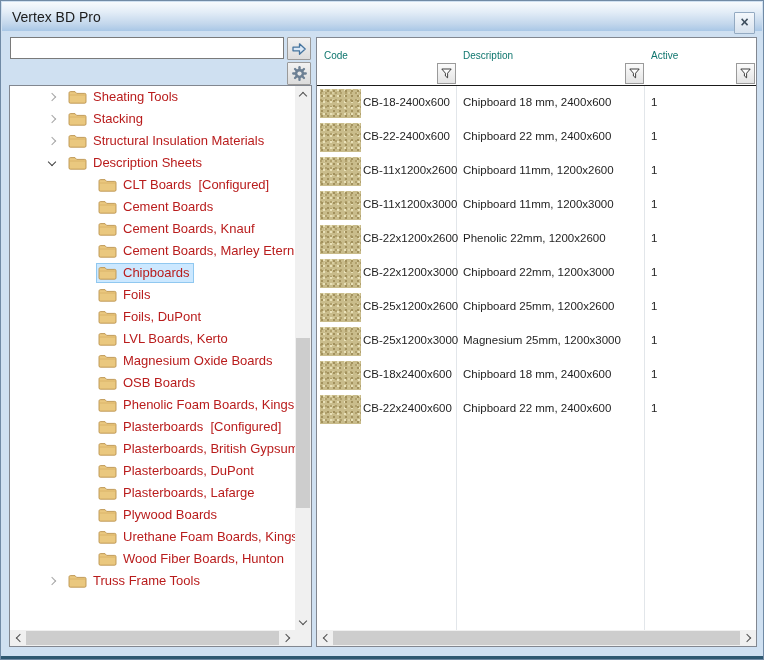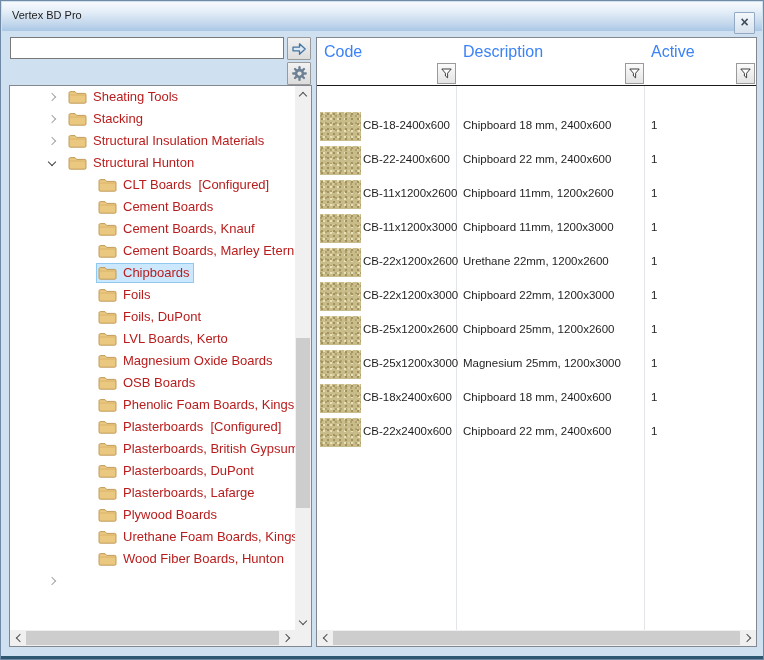--- a/index.html
+++ b/index.html
@@ -1,21 +1,21 @@
 <!DOCTYPE html>
 <html><head>
 <meta charset="utf-8">
 <style>
   html,body{margin:0;padding:0;background:#9a9a9a;font-family:"Liberation Sans",sans-serif;}
   *{box-sizing:border-box;}
   #window{position:relative;width:764px;height:660px;background:#cfe0f1;border:1px solid #708aa5;overflow:hidden;}
   
   .titlebar{position:absolute;left:1px;top:1px;right:1px;height:29px;
     background:linear-gradient(180deg,#f7fafd 0%,#e3edf7 35%,#c3d7ec 75%,#a9c7e6 100%);}
-  .title-text{position:absolute;left:10px;top:7px;font-size:11px;color:#1c1c1c;}
+  .title-text{position:absolute;left:10px;top:7px;font-size:14px;color:#1c1c1c;}
   .close-btn{position:absolute;right:7px;top:10px;width:21px;height:22px;
     background:linear-gradient(180deg,#f4f8fc,#d7e2ee);border:1px solid #93aac2;border-radius:1px;
     color:#3e4e5e;font-size:14px;font-weight:bold;line-height:19px;text-align:center;cursor:default;}
   .bottom-edge{position:absolute;left:0;right:0;bottom:0;height:3px;background:#2e5871;}
   
   .search-input{position:absolute;left:9px;top:36px;width:274px;height:22px;border:1px solid #7a7a7a;
     background:#fff;font-size:12px;padding:2px 4px;outline:none;}
   .tool-btn{position:absolute;left:286px;width:24px;height:23px;background:linear-gradient(180deg,#f2f2f2,#dcdcdc);
     border:1px solid #9a9a9a;border-radius:1px;display:flex;align-items:center;justify-content:center;padding:0;}
   .go-btn{top:36px;} .gear-btn{top:61px;}
@@ -42,25 +42,25 @@
   .sb-thumb{position:absolute;background:#cdcdcd;}
   .sb-arrow{position:absolute;width:16px;height:16px;background:#f0f0f0;}
   .sb-arrow::before{content:"";position:absolute;width:5px;height:5px;border:solid #505050;border-width:1.6px 1.6px 0 0;}
   .sb-up::before{left:5px;top:7px;transform:rotate(-45deg);}
   .sb-down::before{left:5px;top:4px;transform:rotate(135deg);}
   .sb-left::before{left:7px;top:5px;transform:rotate(-135deg);}
   .sb-right::before{left:4px;top:5px;transform:rotate(45deg);}
   .sb-corner{position:absolute;right:0;bottom:0;width:16px;height:16px;background:#f0f0f0;}
   
   .grid-header{position:absolute;left:0;top:0;right:0;height:48px;background:#fff;border-bottom:1px solid #1a1a1a;}
-  .col-label{position:absolute;top:5px;font-size:16px;color:#3b82f6;}
+  .col-label{position:absolute;top:12px;font-size:10px;color:#0f766e;}
   .filter-btn{position:absolute;top:25px;width:19px;height:21px;background:linear-gradient(180deg,#fbfbfb,#e4e4e4);
     border:1px solid #9a9a9a;display:flex;align-items:center;justify-content:center;padding:0;}
   .col-sep{position:absolute;top:0;bottom:16px;width:1px;background:#e2e6ea;}
-  .grid-body{position:absolute;left:0;top:49px;right:0;bottom:16px;overflow:hidden;margin-top:23px;}
+  .grid-body{position:absolute;left:0;top:49px;right:0;bottom:16px;overflow:hidden;}
   .trow{position:relative;height:34px;}
   .thumb{position:absolute;left:3px;top:2px;width:41px;height:29px;background:#c9bc8b;
     background-image:radial-gradient(circle at 2px 2px,#a2915d 0.8px,transparent 1.3px),
       radial-gradient(circle at 4px 1px,#e8e0b8 0.8px,transparent 1.3px),
       radial-gradient(circle at 1px 4px,#b0a06c 0.9px,transparent 1.4px),
       radial-gradient(circle at 5px 4px,#d8cda0 0.8px,transparent 1.3px);
     background-size:6px 5px,7px 6px,5px 7px,8px 7px;}
   .c-code,.c-desc,.c-active{position:absolute;top:9px;font-size:11.5px;color:#1f1f1f;white-space:nowrap;}
   .c-code{left:46px;} .c-desc{left:146px;} .c-active{left:334px;}
 </style>
@@ -131,21 +131,21 @@
             <span class="tlabel">Structural Insulation Materials</span>
           </span>
         </div>
         <div class="tree-item lvl1 expanded">
           <span class="chev"></span>
           <span class="row-inner">
             <svg class="folder" viewBox="0 0 19 14">
               <path d="M1 3.2 C1 2.2 1.6 1.6 2.4 1.6 H7 L8.6 3.4 H16.8 C17.6 3.4 18 3.9 18 4.7 V12 C18 12.8 17.5 13.2 16.7 13.2 H2.3 C1.5 13.2 1 12.7 1 11.9 Z" fill="#eac87f" stroke="#bb934f" stroke-width="0.9"></path>
               <path d="M1.2 5 H17.8" stroke="#d8ae65" stroke-width="0.8"></path>
             </svg>
-            <span class="tlabel">Structural Hunton</span>
+            <span class="tlabel">Description Sheets</span>
           </span>
         </div>
         <div class="tree-item lvl2">
           
           <span class="row-inner">
             <svg class="folder" viewBox="0 0 19 14">
               <path d="M1 3.2 C1 2.2 1.6 1.6 2.4 1.6 H7 L8.6 3.4 H16.8 C17.6 3.4 18 3.9 18 4.7 V12 C18 12.8 17.5 13.2 16.7 13.2 H2.3 C1.5 13.2 1 12.7 1 11.9 Z" fill="#eac87f" stroke="#bb934f" stroke-width="0.9"></path>
               <path d="M1.2 5 H17.8" stroke="#d8ae65" stroke-width="0.8"></path>
             </svg>
             <span class="tlabel">CLT Boards  [Configured]</span>
@@ -316,20 +316,27 @@
           <span class="row-inner">
             <svg class="folder" viewBox="0 0 19 14">
               <path d="M1 3.2 C1 2.2 1.6 1.6 2.4 1.6 H7 L8.6 3.4 H16.8 C17.6 3.4 18 3.9 18 4.7 V12 C18 12.8 17.5 13.2 16.7 13.2 H2.3 C1.5 13.2 1 12.7 1 11.9 Z" fill="#eac87f" stroke="#bb934f" stroke-width="0.9"></path>
               <path d="M1.2 5 H17.8" stroke="#d8ae65" stroke-width="0.8"></path>
             </svg>
             <span class="tlabel">Wood Fiber Boards, Hunton</span>
           </span>
         </div>
         <div class="tree-item lvl1 collapsed">
           <span class="chev"></span>
+          <span class="row-inner">
+            <svg class="folder" viewBox="0 0 19 14">
+              <path d="M1 3.2 C1 2.2 1.6 1.6 2.4 1.6 H7 L8.6 3.4 H16.8 C17.6 3.4 18 3.9 18 4.7 V12 C18 12.8 17.5 13.2 16.7 13.2 H2.3 C1.5 13.2 1 12.7 1 11.9 Z" fill="#eac87f" stroke="#bb934f" stroke-width="0.9"></path>
+              <path d="M1.2 5 H17.8" stroke="#d8ae65" stroke-width="0.8"></path>
+            </svg>
+            <span class="tlabel">Truss Frame Tools</span>
+          </span>
         </div>
       </div>
 
     <div class="sb-track-v">
       <div class="sb-arrow sb-up" style="top:0;"></div>
       <div class="sb-thumb" style="left:1px;width:14px;top:252px;height:170px;"></div>
       <div class="sb-arrow sb-down" style="bottom:0;"></div>
     </div>
     <div class="sb-track-h" style="left:0;right:16px;">
       <div class="sb-arrow sb-left" style="left:0;"></div>
@@ -387,21 +394,21 @@
         </div>
         <div class="trow">
           <span class="thumb"></span>
           <span class="c-code">CB-11x1200x3000</span>
           <span class="c-desc">Chipboard 11mm, 1200x3000</span>
           <span class="c-active">1</span>
         </div>
         <div class="trow">
           <span class="thumb"></span>
           <span class="c-code">CB-22x1200x2600</span>
-          <span class="c-desc">Urethane 22mm, 1200x2600</span>
+          <span class="c-desc">Phenolic 22mm, 1200x2600</span>
           <span class="c-active">1</span>
         </div>
         <div class="trow">
           <span class="thumb"></span>
           <span class="c-code">CB-22x1200x3000</span>
           <span class="c-desc">Chipboard 22mm, 1200x3000</span>
           <span class="c-active">1</span>
         </div>
         <div class="trow">
           <span class="thumb"></span>

